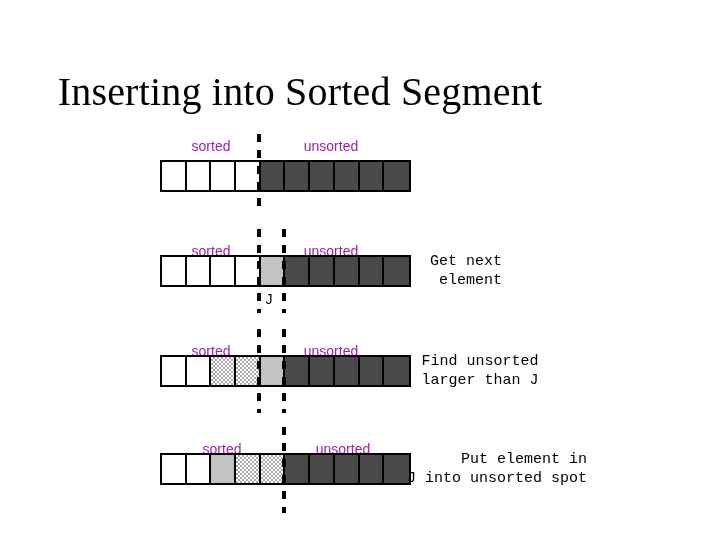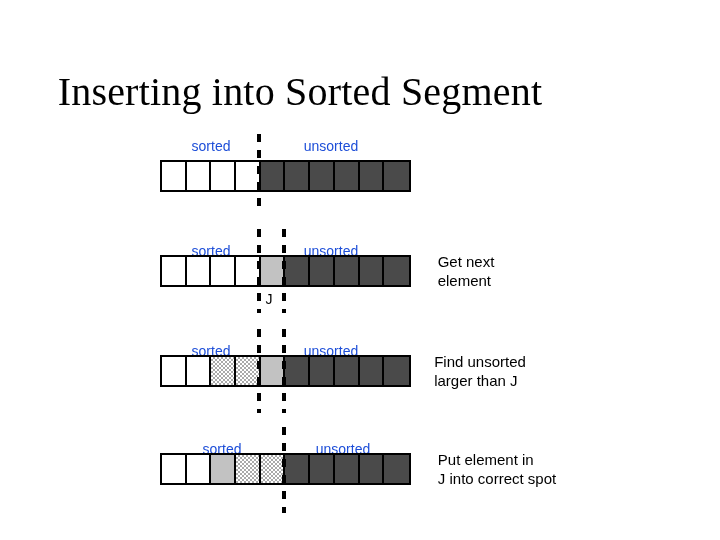--- a/index.html
+++ b/index.html
@@ -38,21 +38,21 @@
     top: 0;
     width: 720px;
     height: 0;
   }
 
   .band-label {
     position: absolute;
     font-family: "Liberation Sans", sans-serif;
     font-size: 14px;
     font-weight: 400;
-    color: #1d4ed8;
+    color: #a21caf;
     white-space: nowrap;
     transform: translateX(-50%);
   }
 
   .array {
     position: absolute;
     display: flex;
     border: 2px solid #000000;
     box-sizing: border-box;
     background: #ffffff;
@@ -97,27 +97,27 @@
     position: absolute;
     font-family: "Liberation Sans", sans-serif;
     font-size: 14px;
     color: #000000;
     transform: translateX(-50%);
   }
 
   
   .caption {
     position: absolute;
-    font-family: Liberation Sans, sans-serif;
+    font-family: Liberation Mono, monospace;
     font-size: 15px;
     line-height: 19px;
     color: #000000;
     white-space: pre-line;
     transform: translateX(-50%);
-    text-align: left;
+    text-align: right;
   }
 </style>
 </head>
 <body>
 
 <div id="slide">
 
   <div id="title">Inserting into Sorted Segment</div>
 
   <div id="diagram-container">
@@ -189,17 +189,17 @@
           <div class="cell hatch"></div>
           <div class="cell hatch"></div>
           <div class="cell dark"></div>
           <div class="cell dark"></div>
           <div class="cell dark"></div>
           <div class="cell dark"></div>
           <div class="cell dark"></div>
         </div>
         <div class="divider" style="left: 284px; top: 427px; height: 86px;"></div>
         <div class="caption" style="left: 497px; top: 450px;">Put element in
-J into correct spot</div>
+J into unsorted spot</div>
       </div>
     </div>
 
 </div>
 
 </body></html>

